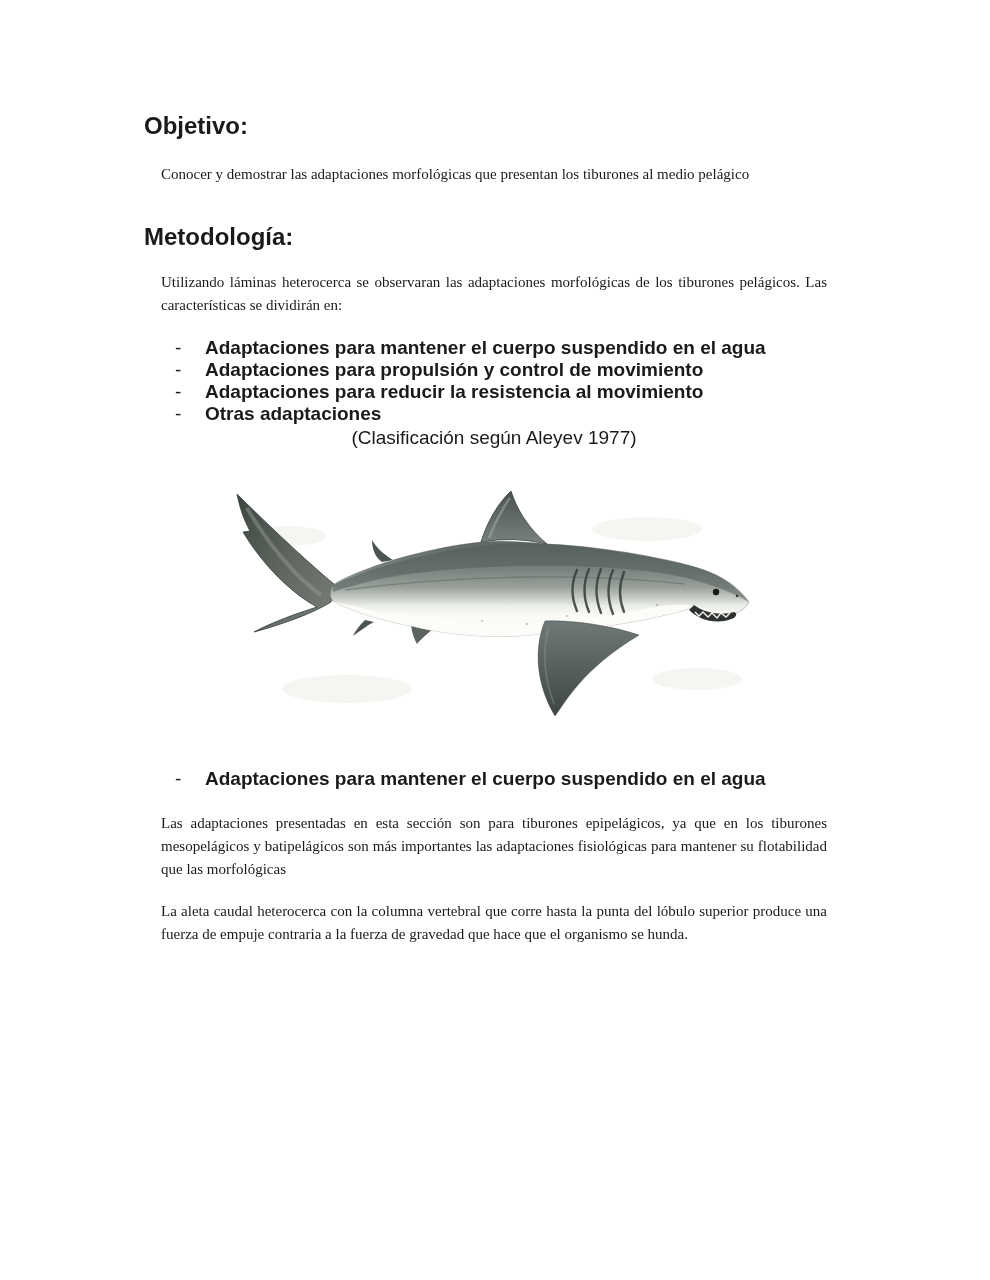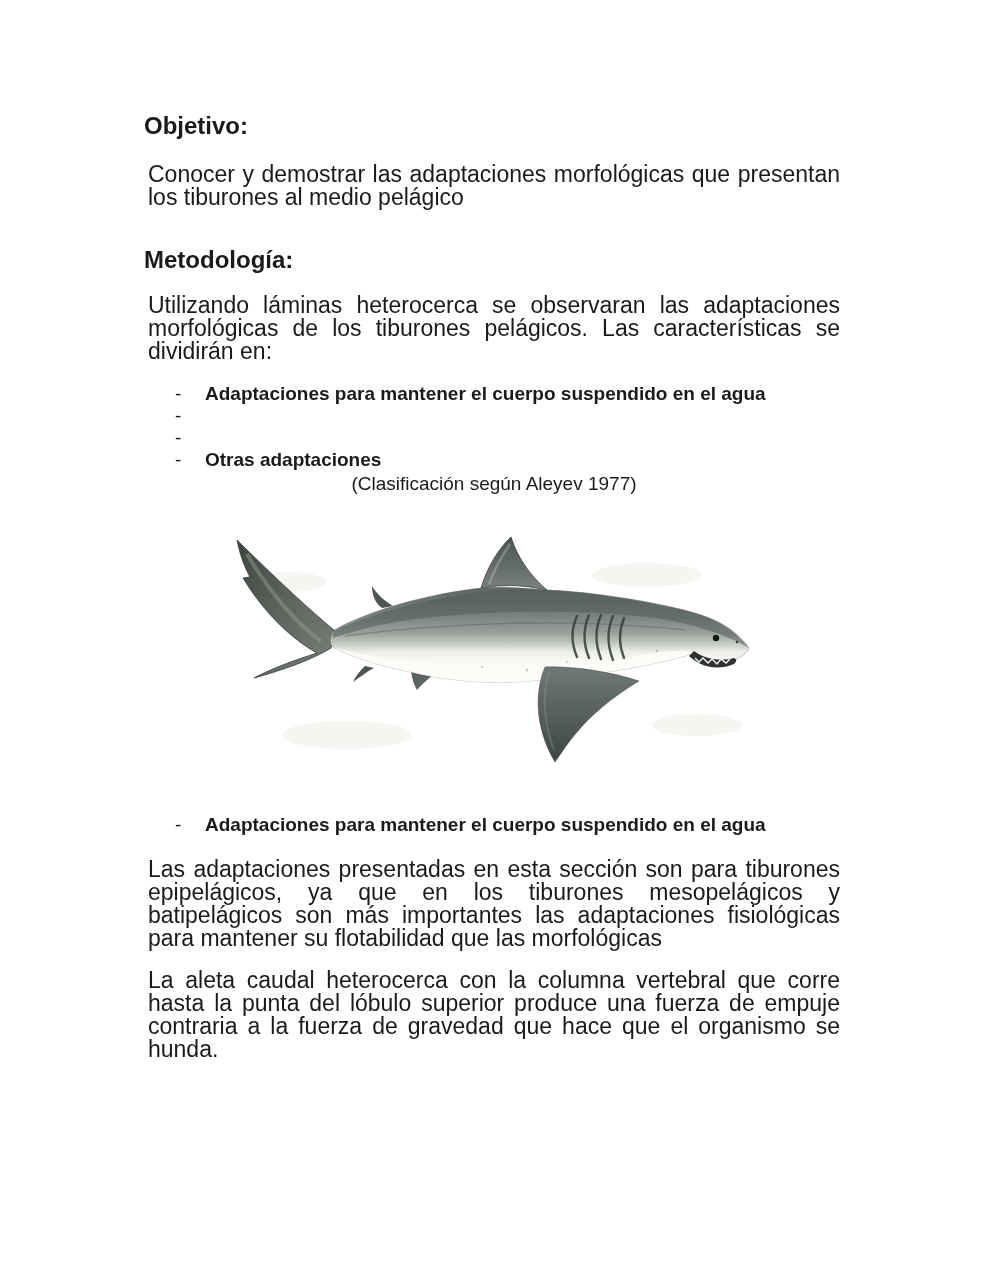--- a/index.html
+++ b/index.html
@@ -17,24 +17,25 @@
     height: 1280px;
     padding: 113px 146px 4px 144px;
   }
   .heading {
     font-size: 24px;
     line-height: 26px;
     font-weight: bold;
     margin: 0;
   }
   .para {
-    font-size: 23px;
+    font-size: 15px;
     line-height: 23px;
     text-align: justify;
-    margin: 4px;
+    margin: 17px;
+    font-family: Liberation Serif, serif;
   }
   #p-objetivo    { margin-top: 24px; }
   #h-metodologia { margin-top: 38px; }
   #p-utilizando  { margin-top: 21px; }
   .bullet-list {
     list-style: none;
     margin: 20px 0 0 0;
     padding: 0 0 0 31px;
   }
   .bullet-item {
@@ -101,23 +102,25 @@
 
   <p class="para" id="p-utilizando">Utilizando láminas heterocerca se observaran las adaptaciones morfológicas de los tiburones pelágicos. Las características se dividirán en:</p>
 
   <ul class="bullet-list">
     <li class="bullet-item">
       <span class="bullet-dash">-</span>
       <span>Adaptaciones para mantener el cuerpo suspendido en el agua</span>
     </li>
     <li class="bullet-item">
       <span class="bullet-dash">-</span>
-    </li>
-    <li class="bullet-item">
-      <span class="bullet-dash">-</span>
+      <span>Adaptaciones para propulsión y control de movimiento</span>
+    </li>
+    <li class="bullet-item">
+      <span class="bullet-dash">-</span>
+      <span>Adaptaciones para reducir la resistencia al movimiento</span>
     </li>
     <li class="bullet-item">
       <span class="bullet-dash">-</span>
       <span>Otras adaptaciones</span>
     </li>
   </ul>
 
   <p class="classification-note">(Clasificación según Aleyev 1977)</p>
 
 

